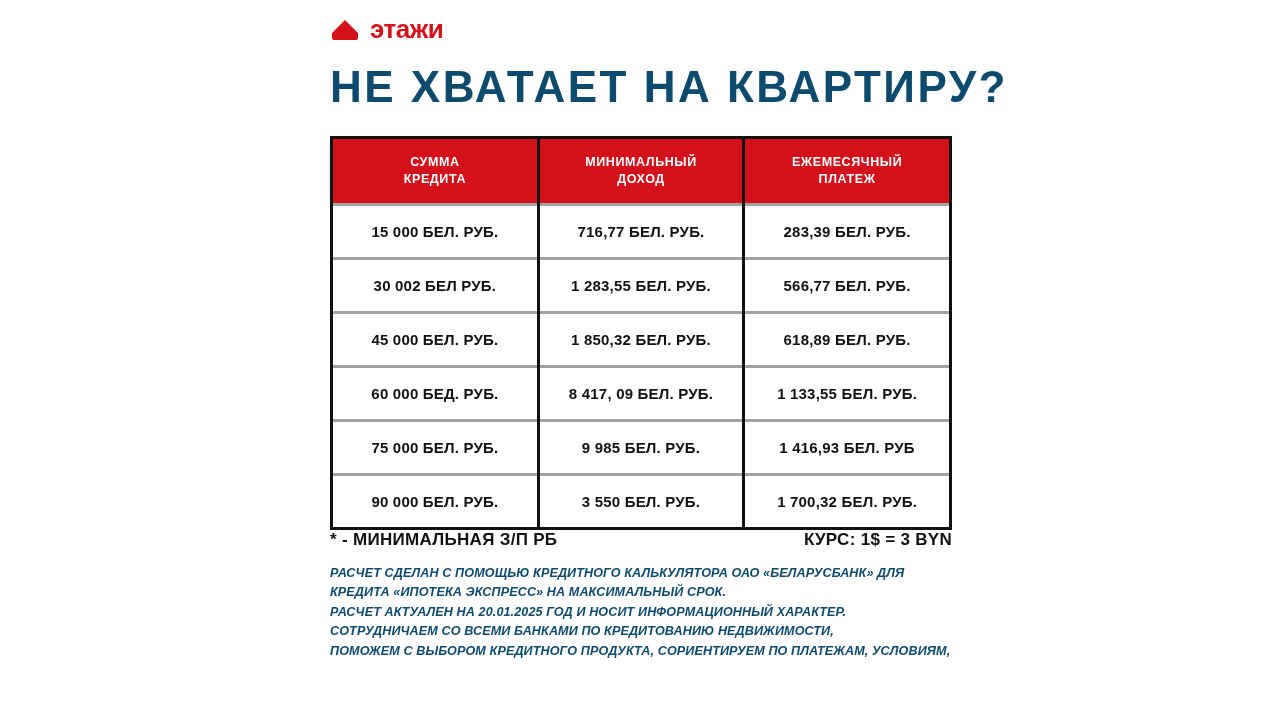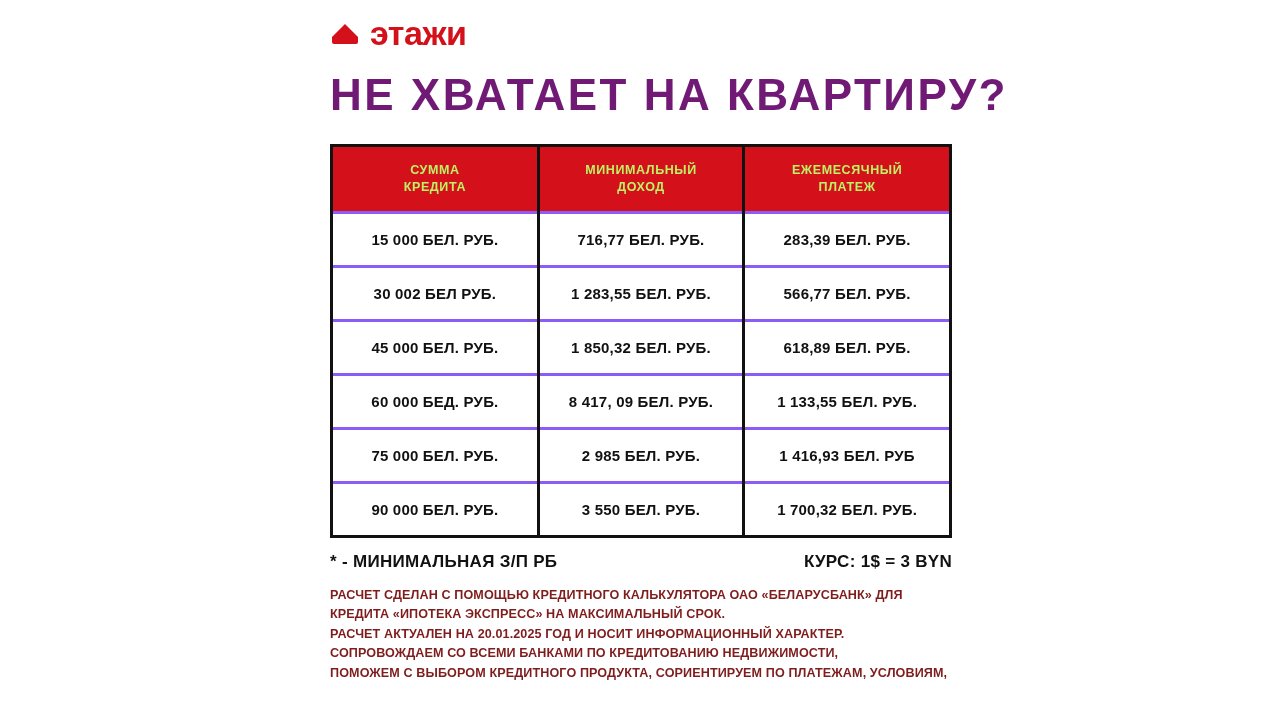--- a/index.html
+++ b/index.html
@@ -54,97 +54,97 @@
   .logo-mark .base {
     position: absolute;
     left: 2px;
     top: 17px;
     width: 26px;
     height: 7px;
     background: #d4101a;
     border-radius: 0 0 2px 2px;
   }
   .logo-text {
-    font-size: 34px;
+    font-size: 26px;
     font-weight: bold;
     color: #d4101a;
     letter-spacing: -0.5px;
     line-height: 1;
   }
 
   
   .headline {
     margin-top: 22px;
     font-size: 44px;
     font-weight: bold;
     letter-spacing: 2.5px;
-    color: #701a75;
+    color: #0c4a6e;
     line-height: 1.05;
     white-space: nowrap;
   }
 
   
   .table-wrap {
     margin-top: 26px;
     border: 3px solid #111111;
     width: 622px;
     box-sizing: border-box;
     background: #fff;
   }
   table.rate-table {
     border-collapse: collapse;
     width: 100%;
     table-layout: fixed;
   }
   table.rate-table th {
     background: #d4101a;
-    color: #bef264;
+    color: #ffffff;
     font-size: 12.5px;
     font-weight: bold;
     letter-spacing: 0.6px;
     padding: 15px 4px;
     line-height: 1.35;
     border-right: 3px solid #111111;
     text-transform: uppercase;
     vertical-align: middle;
   }
   table.rate-table th:last-child { border-right: none; }
   table.rate-table td {
     font-size: 15px;
     font-weight: bold;
     color: #111111;
     text-align: center;
     padding: 17px 4px;
-    border-top: 3px solid #8b5cf6;
+    border-top: 3px solid #a3a3a3;
     border-right: 3px solid #111111;
     letter-spacing: 0.2px;
     white-space: nowrap;
   }
   table.rate-table td:last-child { border-right: none; }
 
   
   .notes-row {
     display: flex;
     justify-content: space-between;
     align-items: baseline;
-    margin-top: 14px;
     font-size: 17px;
     font-weight: bold;
     color: #111111;
     letter-spacing: 0.3px;
   }
 
   
   .fineprint {
     margin-top: 14px;
     font-size: 12.6px;
     font-weight: bold;
-    color: #7f1d1d;
+    color: #0c4a6e;
     line-height: 1.55;
     letter-spacing: 0.1px;
+    font-style: italic;
   }
   .fineprint p { margin: 0; }
 </style>
 </head>
 <body>
 
 <div class="page">
   <div class="content">
 
     <div class="logo-row">
@@ -191,39 +191,39 @@
             <td>1 850,32 БЕЛ. РУБ.</td>
             <td>618,89 БЕЛ. РУБ.</td>
           </tr>
           <tr>
             <td>60 000 БЕД. РУБ.</td>
             <td>8 417, 09 БЕЛ. РУБ.</td>
             <td>1 133,55 БЕЛ. РУБ.</td>
           </tr>
           <tr>
             <td>75 000 БЕЛ. РУБ.</td>
-            <td>2 985 БЕЛ. РУБ.</td>
+            <td>9 985 БЕЛ. РУБ.</td>
             <td>1 416,93 БЕЛ. РУБ</td>
           </tr>
           <tr>
             <td>90 000 БЕЛ. РУБ.</td>
             <td>3 550 БЕЛ. РУБ.</td>
             <td>1 700,32 БЕЛ. РУБ.</td>
           </tr>
         </tbody>
       </table>
     </div>
 
     <div class="notes-row">
       <span>* - МИНИМАЛЬНАЯ З/П РБ</span>
       <span>КУРС: 1$ = 3 BYN</span>
     </div>
 
     <div class="fineprint">
       <p>РАСЧЕТ СДЕЛАН С ПОМОЩЬЮ КРЕДИТНОГО КАЛЬКУЛЯТОРА ОАО «БЕЛАРУСБАНК» ДЛЯ</p>
       <p>КРЕДИТА «ИПОТЕКА ЭКСПРЕСС» НА МАКСИМАЛЬНЫЙ СРОК.</p>
       <p>РАСЧЕТ АКТУАЛЕН НА 20.01.2025 ГОД И НОСИТ ИНФОРМАЦИОННЫЙ ХАРАКТЕР.</p>
-      <p>СОПРОВОЖДАЕМ СО ВСЕМИ БАНКАМИ ПО КРЕДИТОВАНИЮ НЕДВИЖИМОСТИ,</p>
+      <p>СОТРУДНИЧАЕМ СО ВСЕМИ БАНКАМИ ПО КРЕДИТОВАНИЮ НЕДВИЖИМОСТИ,</p>
       <p>ПОМОЖЕМ С ВЫБОРОМ КРЕДИТНОГО ПРОДУКТА, СОРИЕНТИРУЕМ ПО ПЛАТЕЖАМ, УСЛОВИЯМ,</p>
     </div>
 
   </div>
 </div>
 
 </body></html>

